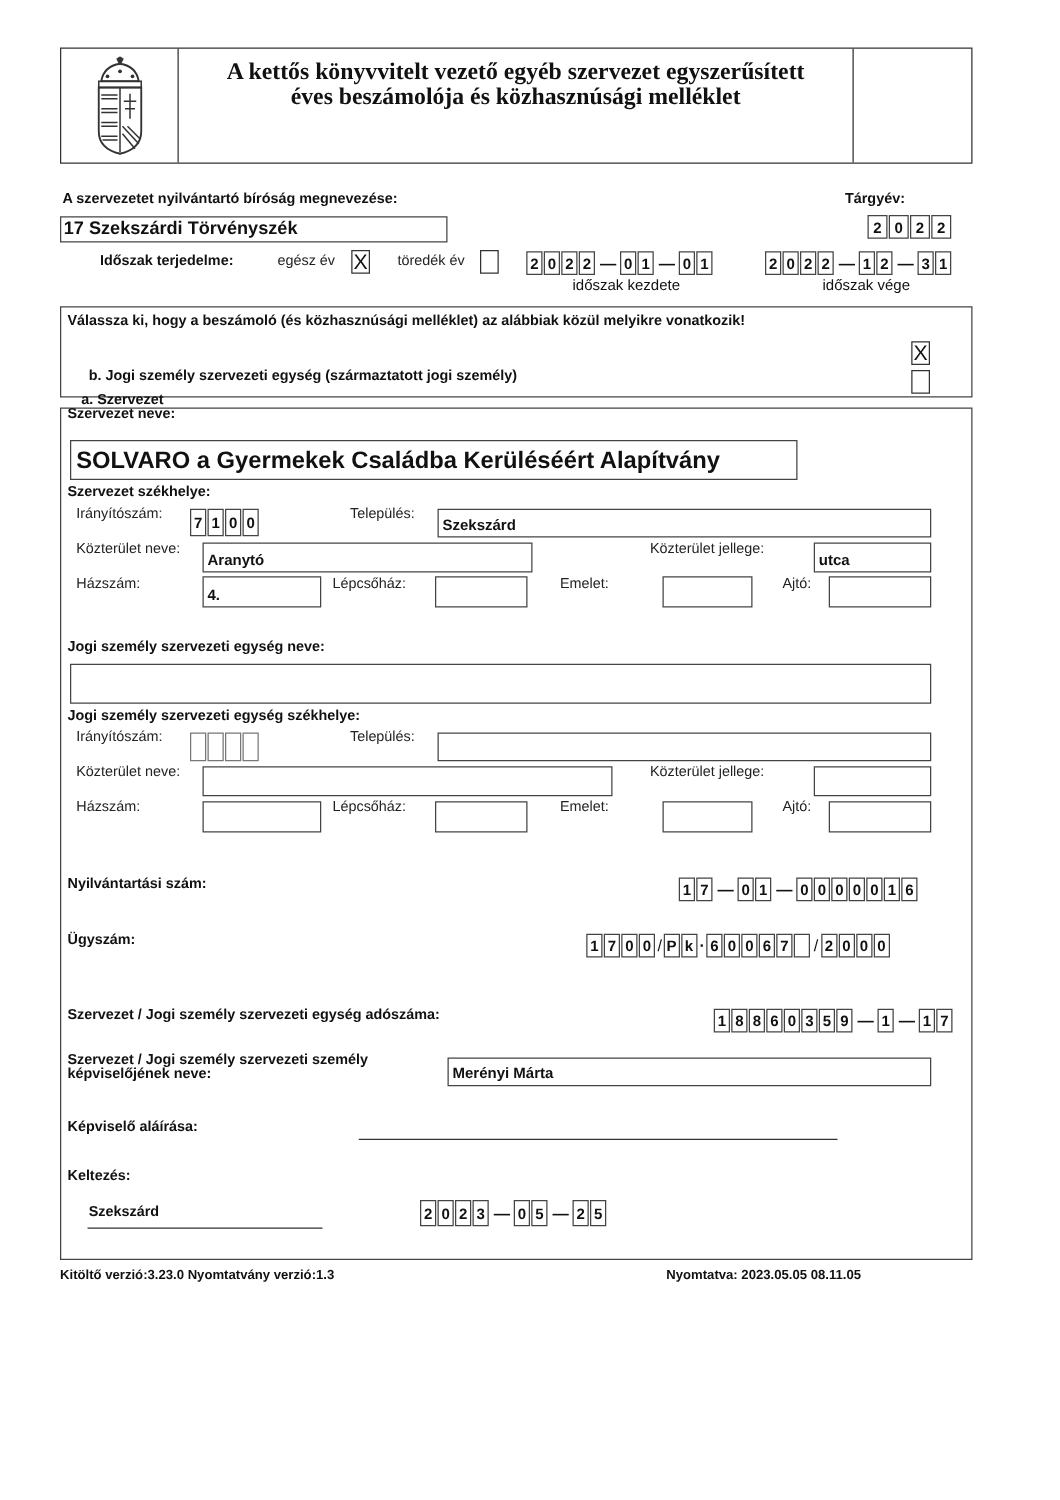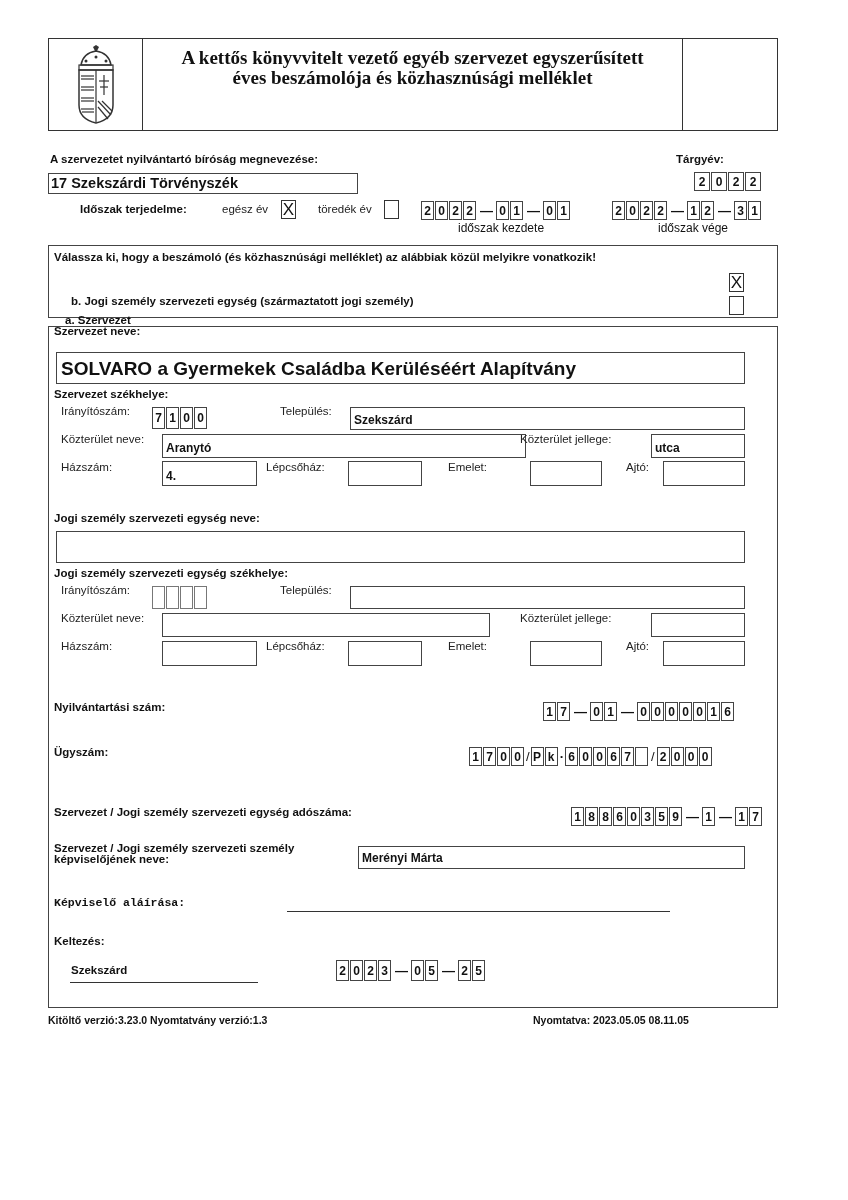--- a/index.html
+++ b/index.html
@@ -118,35 +118,35 @@
   <div class="abs blbl" style="left:5px;top:5px;">Válassza ki, hogy a beszámoló (és közhasznúsági melléklet) az alábbiak közül melyikre vonatkozik!</div>
   <div class="abs blbl" style="left:16px;top:27px;margin-top:41px;">a. Szervezet</div>
   <div class="checkbox" style="left:680px;top:27px;">X</div>
   <div class="abs blbl" style="left:22px;top:49px;">b. Jogi személy szervezeti egység (származtatott jogi személy)</div>
   <div class="checkbox" style="left:680px;top:50px;"></div>
 </div>
 
 <div class="section" style="left:48px;top:326px;width:730px;height:682px;"></div>
 
 <div class="abs blbl" style="left:54px;top:325px;">Szervezet neve:</div>
-<div class="abs" style="left:56px;top:352px;width:689px;height:32px;border:1.3px solid #444;font-size:19px;font-weight:bold;padding-left:4px;line-height:32px;">SOLVARO a Gyermekek Családba Kerüléséért Alapítvány</div>
+<div class="abs" style="left:56px;top:352px;width:582px;height:32px;border:1.3px solid #444;font-size:19px;font-weight:bold;padding-left:4px;line-height:32px;">SOLVARO a Gyermekek Családba Kerüléséért Alapítvány</div>
 
 <div class="abs blbl" style="left:54px;top:388px;">Szervezet székhelye:</div>
 <div class="abs lbl" style="left:61px;top:405px;">Irányítószám:</div>
 <div class="digits" style="left:152px;top:407px;">
   <div class="dg" style="height:22px">7</div>
   <div class="dg" style="height:22px">1</div>
   <div class="dg" style="height:22px">0</div>
   <div class="dg" style="height:22px">0</div>
 </div>
 <div class="abs lbl" style="left:280px;top:405px;">Település:</div>
 <div class="field" style="left:350px;top:407px;width:395px;height:23px;">Szekszárd</div>
 
 <div class="abs lbl" style="left:61px;top:433px;">Közterület neve:</div>
-<div class="field" style="left:162px;top:434px;width:364px;height:24px;">Aranytó</div>
+<div class="field" style="left:162px;top:434px;width:264px;height:24px;">Aranytó</div>
 <div class="abs lbl" style="left:520px;top:433px;">Közterület jellege:</div>
 <div class="field" style="left:651px;top:434px;width:94px;height:24px;">utca</div>
 
 <div class="abs lbl" style="left:61px;top:461px;">Házszám:</div>
 <div class="field" style="left:162px;top:461px;width:95px;height:25px;">4.</div>
 <div class="abs lbl" style="left:266px;top:461px;">Lépcsőház:</div>
 <div class="field" style="left:348px;top:461px;width:74px;height:25px;"></div>
 <div class="abs lbl" style="left:448px;top:461px;">Emelet:</div>
 <div class="field" style="left:530px;top:461px;width:72px;height:25px;"></div>
 <div class="abs lbl" style="left:626px;top:461px;">Ajtó:</div>
@@ -236,21 +236,21 @@
   <div class="dg">1</div>
   <div class="dg">7</div>
 </div>
 
 <div class="abs blbl" style="left:54px;top:843px;line-height:11px;">
   <div>Szervezet / Jogi személy szervezeti személy</div>
   <div>képviselőjének neve:</div>
 </div>
 <div class="field" style="left:358px;top:846px;width:387px;height:23px;align-items:center;padding-bottom:0;">Merényi Márta</div>
 
-<div class="abs blbl" style="left:54px;top:896px;font-family:Liberation Mono, monospace;">Képviselő aláírása:</div>
+<div class="abs blbl" style="left:54px;top:896px;">Képviselő aláírása:</div>
 <div class="line" style="left:287px;top:911px;width:383px;"></div>
 
 <div class="abs blbl" style="left:54px;top:935px;">Keltezés:</div>
 <div class="abs blbl" style="left:71px;top:964px;">Szekszárd</div>
 <div class="line" style="left:70px;top:982px;width:188px;"></div>
 <div class="digits" style="left:336px;top:960px;">
   <div class="dg" style="height:21px">2</div>
   <div class="dg" style="height:21px">0</div>
   <div class="dg" style="height:21px">2</div>
   <div class="dg" style="height:21px">3</div>

